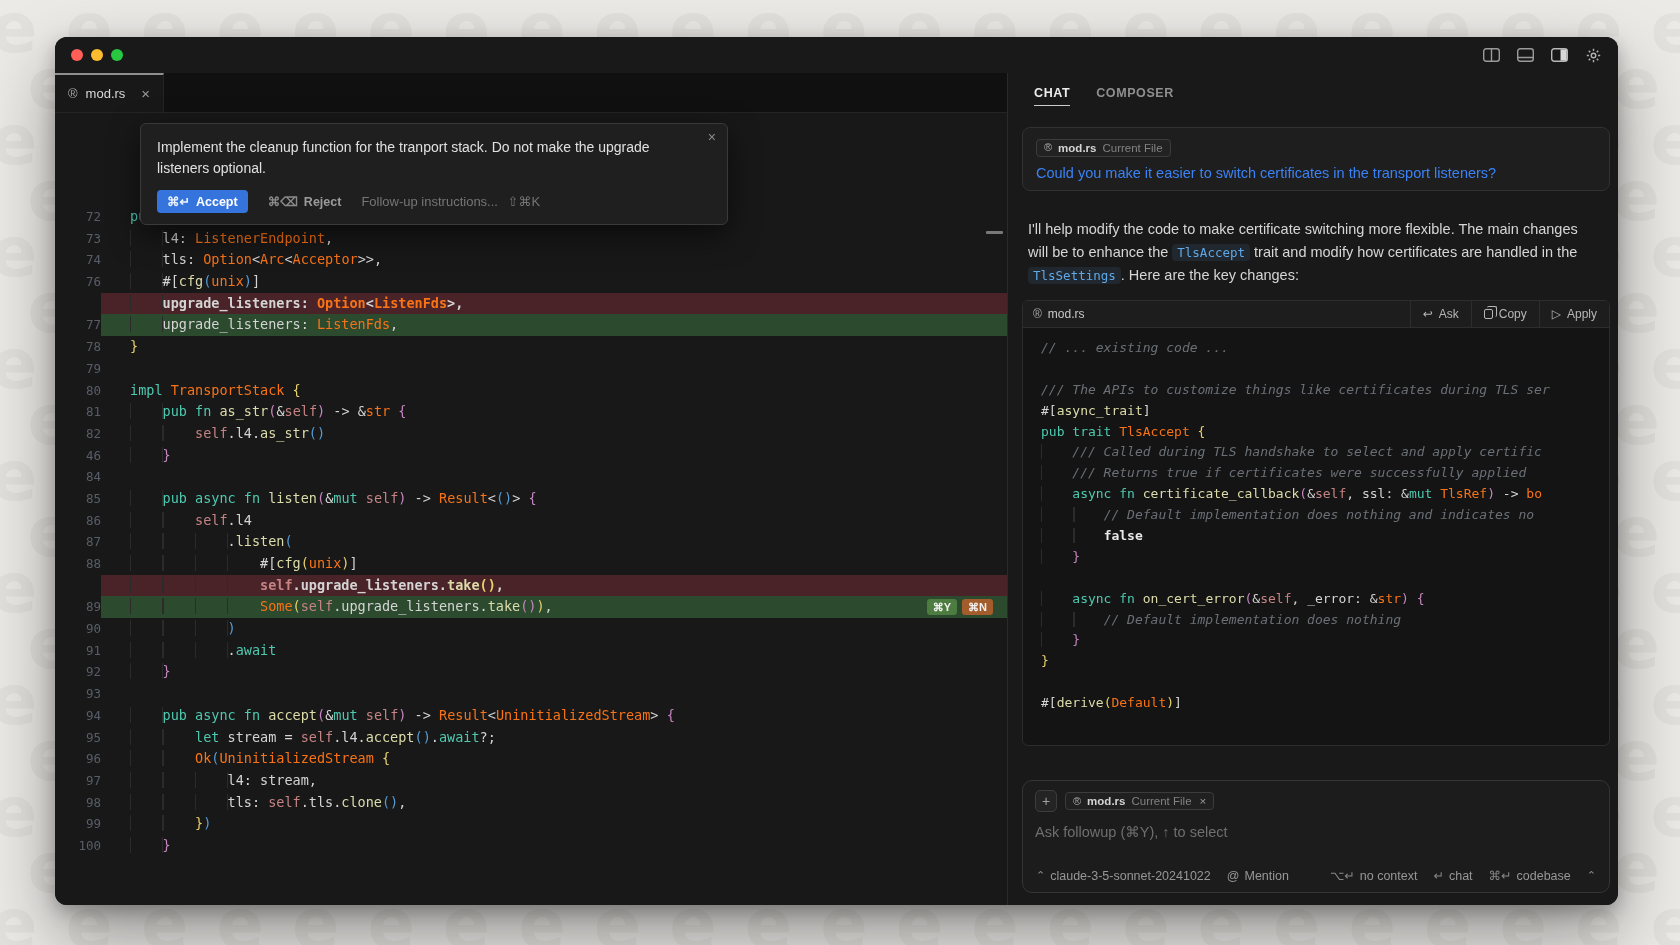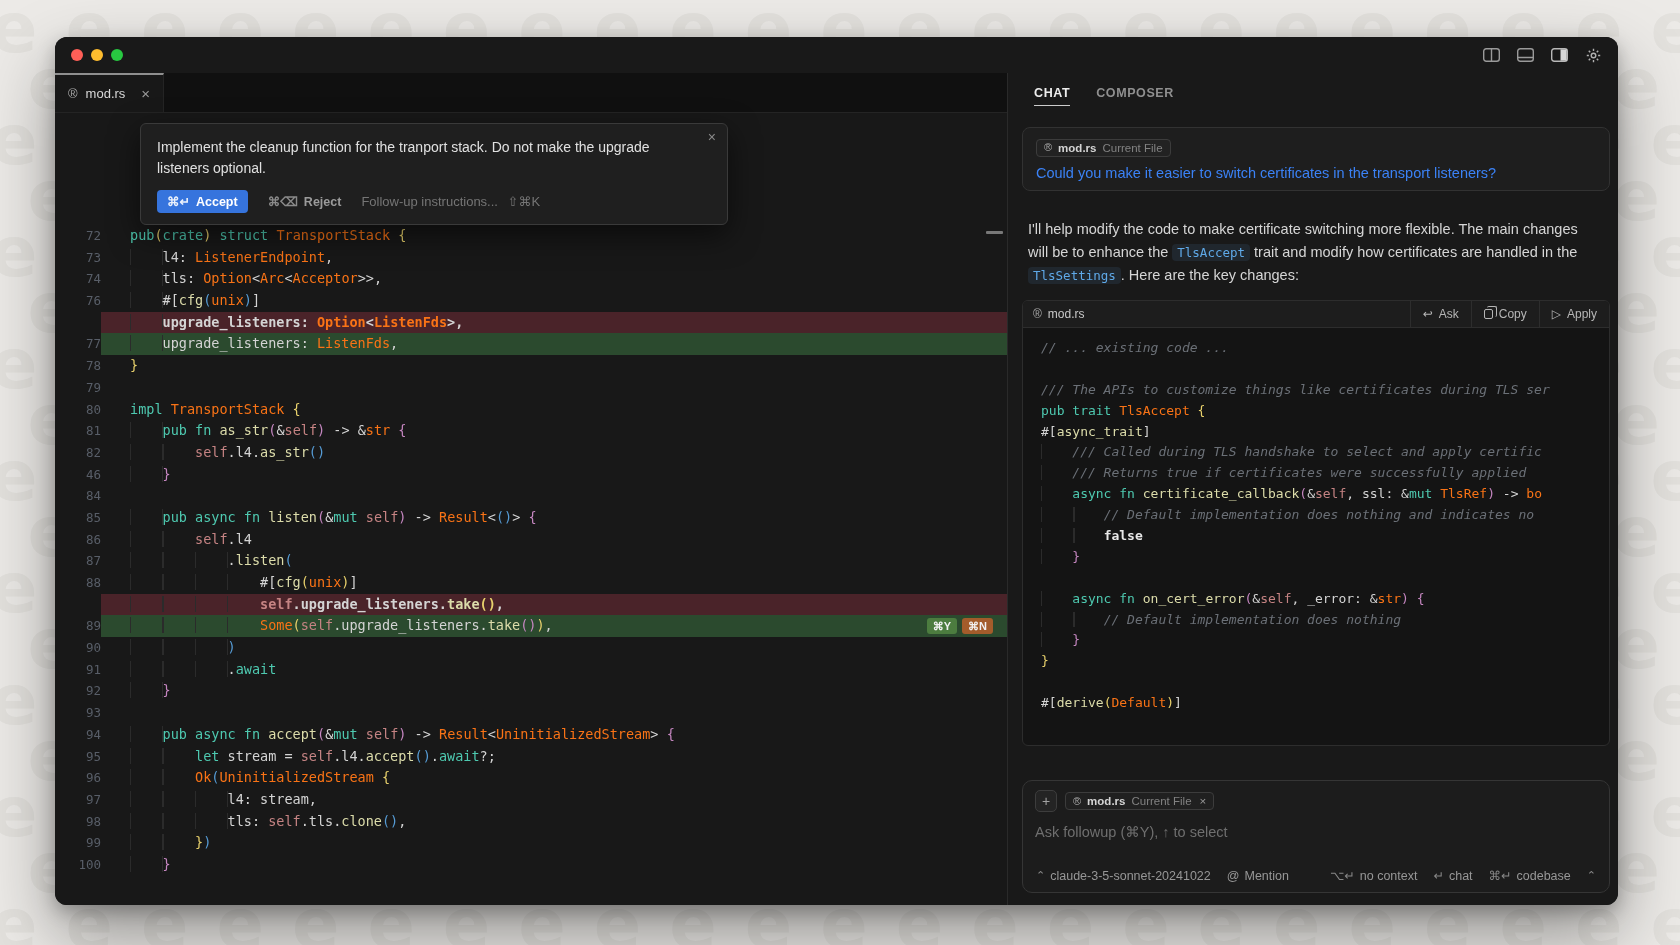--- a/index.html
+++ b/index.html
@@ -50,21 +50,21 @@
   .btn-accept{ display:inline-flex; gap:6px; align-items:center; background:#3674dd; color:#fff;
     border:none; border-radius:4px; font-size:12.5px; font-weight:700; padding:4px 10px;
     font-family:inherit; cursor:pointer; }
   .btn-accept .kbd{ opacity:.9; font-weight:600; }
   .btn-reject{ display:inline-flex; gap:6px; align-items:center; background:none; border:none;
     color:#9b9b9b; font-size:12.5px; font-weight:700; font-family:inherit; cursor:pointer; }
   .btn-reject .kbd{ color:#8a8a8a; font-weight:600; }
   .followup{ color:#757575; font-size:13px; cursor:pointer; }
 
   
-  .code-rows{ position:absolute; left:0; right:0; top:112px; }
+  .code-rows{ position:absolute; left:0; right:0; top:93px; }
   .row{ display:flex; height:21.7px; line-height:21.7px; white-space:pre; }
   .gutter{ flex:none; width:46px; padding-right:0; text-align:right; color:#585e68; font-size:12.5px; }
   .codetext{ flex:1; padding-left:29px; position:relative; overflow:hidden; }
   .row.diff-del .codetext{ background:#4a2329;font-weight:bold; }
   .row.diff-add .codetext{ background:#2b4a2e; }
   .ind{ background:repeating-linear-gradient(to right, #2b2b2b 0 1px, transparent 1px 32.5px); }
 
   .sg-k{ color:#4ec9b0; } .sg-t{ color:#f97316; } .sg-f{ color:#dcdcaa; }
   .sg-c{ color:#6b7077; font-style:italic; } .sg-p{ color:#d4d4d4; }
   .sg-s{ color:#c58383; } .sg-a{ color:#dcdcaa; }
@@ -295,22 +295,22 @@
             <span class="code-action">
               <span>▷</span>
               <span>Apply</span>
             </span>
           </div>
         </div>
         <div class="code-card-content" id="chat-code">
             <div class="crow"><span class=""><span class="sg-c">// ... existing code ...</span></span></div>
             <div class="crow"><span class=""></span></div>
             <div class="crow"><span class=""><span class="sg-c">/// The APIs to customize things like certificates during TLS ser</span></span></div>
+            <div class="crow"><span class=""><span class="sg-p">#[</span><span class="sg-a">async_trait</span><span class="sg-p">]</span></span></div>
             <div class="crow"><span class=""><span class="sg-k">pub</span><span class="sg-p"> </span><span class="sg-k">trait</span><span class="sg-p"> </span><span class="sg-t">TlsAccept</span><span class="sg-p"> </span><span class="sg-b1">{</span></span></div>
-            <div class="crow"><span class=""><span class="sg-p">#[</span><span class="sg-a">async_trait</span><span class="sg-p">]</span></span></div>
             <div class="crow"><span class=""><span class="ind">    </span><span class="sg-c">/// Called during TLS handshake to select and apply certific</span></span></div>
             <div class="crow"><span class=""><span class="ind">    </span><span class="sg-c">/// Returns true if certificates were successfully applied</span></span></div>
             <div class="crow"><span class=""><span class="ind">    </span><span class="sg-k">async</span><span class="sg-p"> </span><span class="sg-k">fn</span><span class="sg-p"> </span><span class="sg-f">certificate_callback</span><span class="sg-b2">(</span><span class="sg-p">&amp;</span><span class="sg-s">self</span><span class="sg-p">, ssl: &amp;</span><span class="sg-k">mut</span><span class="sg-p"> </span><span class="sg-t">TlsRef</span><span class="sg-b2">)</span><span class="sg-p"> -&gt; </span><span class="sg-t">bo</span></span></div>
             <div class="crow"><span class=""><span class="ind">        </span><span class="sg-c">// Default implementation does nothing and indicates no</span></span></div>
             <div class="crow"><span class=""><span class="ind">        </span><span class="sg-lit">false</span></span></div>
             <div class="crow"><span class=""><span class="ind">    </span><span class="sg-b2">}</span></span></div>
             <div class="crow"><span class=""></span></div>
             <div class="crow"><span class=""><span class="ind">    </span><span class="sg-k">async</span><span class="sg-p"> </span><span class="sg-k">fn</span><span class="sg-p"> </span><span class="sg-f">on_cert_error</span><span class="sg-b2">(</span><span class="sg-p">&amp;</span><span class="sg-s">self</span><span class="sg-p">, _error: &amp;</span><span class="sg-t">str</span><span class="sg-b2">)</span><span class="sg-p"> </span><span class="sg-b2">{</span></span></div>
             <div class="crow"><span class=""><span class="ind">        </span><span class="sg-c">// Default implementation does nothing</span></span></div>
             <div class="crow"><span class=""><span class="ind">    </span><span class="sg-b2">}</span></span></div>

